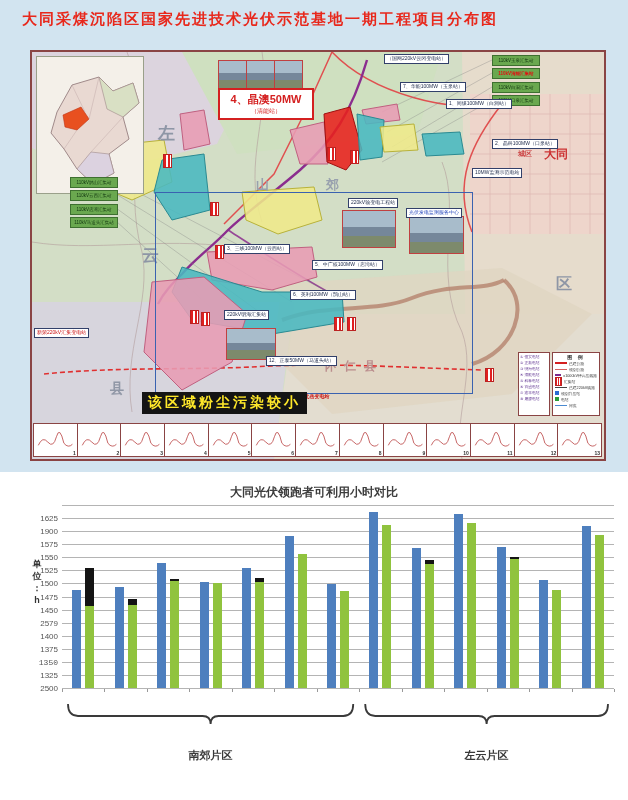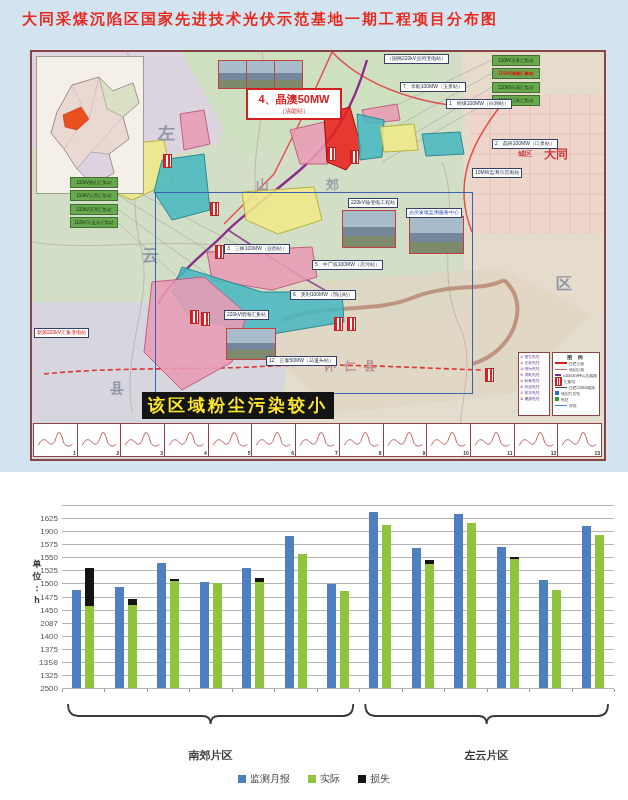--- a/index.html
+++ b/index.html
@@ -17,33 +17,33 @@
     border:1px solid #3a62b0;z-index:3;}
   .inset{position:absolute;left:4px;top:4px;width:106px;height:136px;background:#f4f0e9;
     border:1px solid #9aa08a;z-index:5;}
   .bigchar{position:absolute;z-index:2;font-weight:bold;}
   .callout{position:absolute;background:#fff;border:1px solid #32406a;color:#1d2a4a;
     font-size:5px;line-height:1.15;padding:1px 2px;white-space:nowrap;z-index:6;}
   .callout.red{color:#cc1111;}
   .callout.blue{color:#2244bb;}
   .callout.noborder{border:none;background:transparent;font-weight:bold;}
   .featured{position:absolute;border:2px solid #d42020;background:#fff;color:#d42020;
-    text-align:center;z-index:7;padding:2px 3px;margin-left:28px;}
+    text-align:center;z-index:7;padding:2px 3px;}
   .featured .l1{font-size:11px;font-weight:bold;}
   .featured .l2{font-size:6px;}
   .hub{position:absolute;width:46px;height:9px;background:#6aa84f;border:1px solid #3e7030;
     color:#10340f;font-size:4.5px;display:flex;align-items:center;justify-content:center;
     white-space:nowrap;z-index:6;}
   .hub.redtxt{color:#e01010;font-weight:bold;}
   .station-icon{position:absolute;width:7px;height:12px;border:1px solid #b22;
     background:repeating-linear-gradient(90deg,#e02020 0 2px,#fff 2px 4px);z-index:5;}
   .photo{position:absolute;border:1px solid #c04040;z-index:5;
     background:linear-gradient(#a8bccb 0 45%,#75879a 45% 70%,#7d8a6c 70% 100%);}
   .dust{position:absolute;left:110px;top:340px;background:#141414;color:#ffe82a;
-    font-size:17px;font-weight:bold;letter-spacing:3px;padding:2px 6px;z-index:8;}
+    font-size:14px;font-weight:bold;letter-spacing:3px;padding:2px 6px;z-index:8;}
   .strip{position:absolute;left:2px;bottom:2px;right:2px;height:34px;display:flex;z-index:7;}
   .strip-cell{flex:1;background:#fff;border:1px solid #8a4444;margin-left:-1px;position:relative;}
   .strip-cell svg{width:100%;height:100%;}
   .strip-num{position:absolute;right:1px;bottom:0;font-size:5px;font-weight:bold;color:#333;}
   .legend-box{position:absolute;left:486px;top:300px;width:82px;height:64px;display:flex;z-index:7;}
   .legend-col{background:#fff;border:1px solid #8a4444;overflow:hidden;}
   .legend-col.stations{width:28px;margin-right:2px;padding:1px;}
   .legend-col.symbols{flex:1;padding:1px 2px;}
   .legend-title{font-size:5px;font-weight:bold;text-align:center;color:#333;letter-spacing:2px;}
   .lg-row{display:flex;align-items:center;gap:2px;height:6px;}
@@ -300,39 +300,40 @@
               <path d="M4,20 q4,-9 9,-3 t8,-5 t7,6 q4,5 8,1" stroke="#c46060" stroke-width="0.9" fill="none"></path>
             </svg><div class="strip-num">12</div></div>
           <div class="strip-cell"><svg viewBox="0 0 40 30" preserveAspectRatio="none">
               <path d="M4,20 q4,-9 9,-3 t8,-5 t7,6 q4,5 8,1" stroke="#c46060" stroke-width="0.9" fill="none"></path>
             </svg><div class="strip-num">13</div></div>
         </div>
     </div>
   </section>
 
   <section class="chart-panel">
+    <div class="chart-title">大同光伏领跑者可利用小时对比</div>
     <div class="ylab" id="ylab">
         <div>单</div>
         <div>位</div>
         <div>：</div>
         <div>h</div>
       </div>
     <div class="plot" id="plot">
         <div class="gridline" style="top: 183px;"></div>
         <div class="ytick" style="top: 183px;">2500</div>
         <div class="gridline" style="top: 169.929px;"></div>
         <div class="ytick" style="top: 169.929px;">1325</div>
         <div class="gridline" style="top: 156.857px;"></div>
         <div class="ytick" style="top: 156.857px; font-family: Liberation Mono, monospace;">1350</div>
         <div class="gridline" style="top: 143.786px;"></div>
         <div class="ytick" style="top: 143.786px;">1375</div>
         <div class="gridline" style="top: 130.714px;"></div>
         <div class="ytick" style="top: 130.714px;">1400</div>
         <div class="gridline" style="top: 117.643px;"></div>
-        <div class="ytick" style="top: 117.643px;">2087</div>
+        <div class="ytick" style="top: 117.643px;">2579</div>
         <div class="gridline" style="top: 104.571px;"></div>
         <div class="ytick" style="top: 104.571px;">1450</div>
         <div class="gridline" style="top: 91.5px;"></div>
         <div class="ytick" style="top: 91.5px;">1475</div>
         <div class="gridline" style="top: 78.4286px;"></div>
         <div class="ytick" style="top: 78.4286px;">1500</div>
         <div class="gridline" style="top: 65.3571px;"></div>
         <div class="ytick" style="top: 65.3571px;">1525</div>
         <div class="gridline" style="top: 52.2857px;"></div>
         <div class="ytick" style="top: 52.2857px;">1550</div>
@@ -391,28 +392,14 @@
         <div class="bar" style="left: 532.769px; width: 9px; height: 152.674px; background: rgb(144, 195, 62);"></div>
       </div>
     <svg class="brackets" id="brackets" width="628" height="40">
         <path d="M68,4 Q68,16 78,16 L202.6153846153846,16 Q210.6153846153846,16 210.6153846153846,24 Q210.6153846153846,16 218.6153846153846,16 L343.2307692307692,16 Q353.2307692307692,16 353.2307692307692,4" stroke="#3a3a3a" stroke-width="1.8" fill="none"></path>
         <path d="M365.2307692307692,4 Q365.2307692307692,16 375.2307692307692,16 L478.61538461538464,16 Q486.61538461538464,16 486.61538461538464,24 Q486.61538461538464,16 494.61538461538464,16 L598,16 Q608,16 608,4" stroke="#3a3a3a" stroke-width="1.8" fill="none"></path>
       </svg>
     <div id="grp-labels">
         <div class="grp-label" style="left: 210.615px;">南郊片区</div>
         <div class="grp-label" style="left: 486.615px;">左云片区</div>
       </div>
-    <div class="chart-legend" id="chart-legend">
-        <div class="item">
-          <span class="swatch" style="background: rgb(78, 127, 190);"></span>
-          <div>监测月报</div>
-        </div>
-        <div class="item">
-          <span class="swatch" style="background: rgb(144, 195, 62);"></span>
-          <div>实际</div>
-        </div>
-        <div class="item">
-          <span class="swatch" style="background: rgb(20, 20, 20);"></span>
-          <div>损失</div>
-        </div>
-      </div>
   </section>
 </div>
 
 </body></html>

